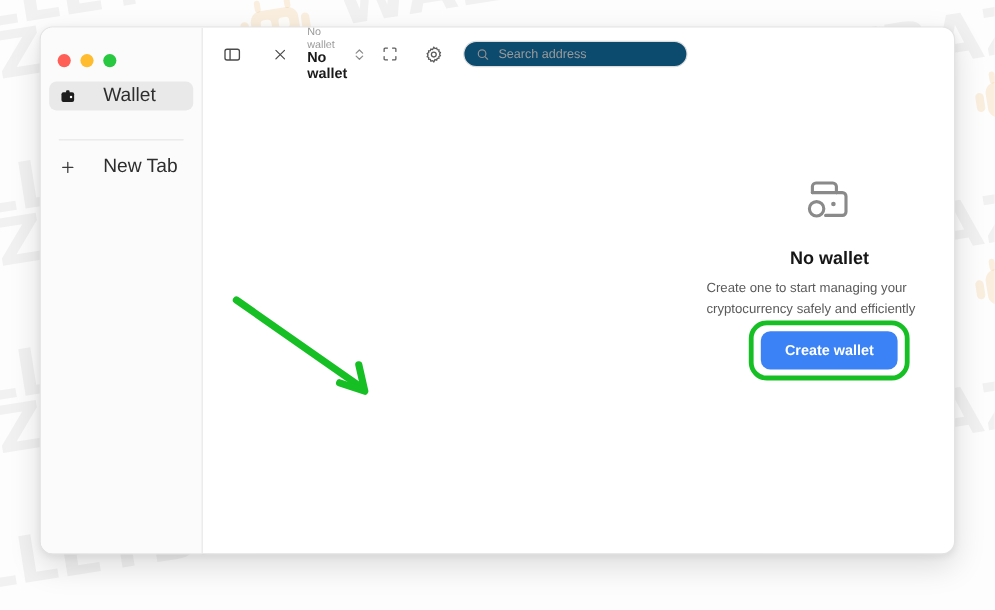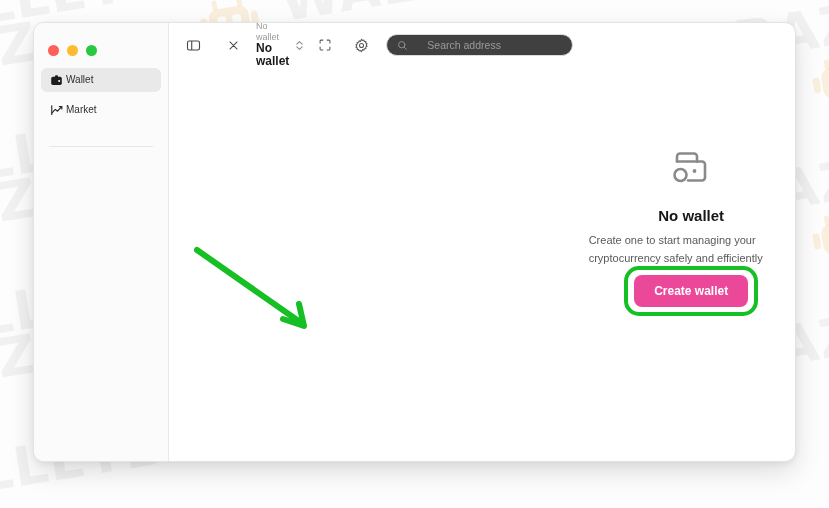--- a/index.html
+++ b/index.html
@@ -86,25 +86,25 @@
   }
   .tl { width: 11px; height: 11px; border-radius: 50%; }
   .tl-close { background: #ff5f57; }
   .tl-min   { background: #febc2e; }
   .tl-max   { background: #28c840; }
 
   #sidebar-nav { padding: 7px 7px 0 7px; }
   .nav-item {
     display: flex;
     align-items: center;
-    gap: 2px;
+    gap: 22px;
     height: 24px;
     padding: 0 8px;
     border-radius: 6px;
-    font-size: 10px;
+    font-size: 16px;
     color: #2e2e2e;
     margin-bottom: 6px;
     cursor: default;
   }
   .nav-item.active { background: #e9e9e9; }
   .nav-icon { width: 15px; height: 15px; display:flex; align-items:center; justify-content:center; flex: 0 0 15px; }
   .nav-label { line-height: 1; }
 
   .nav-gap { height: 10px; }
   .nav-sep { height: 1px; background: #e6e6e6; margin: 8px 8px 10px 8px; }
@@ -158,23 +158,23 @@
     align-items: center;
     gap: 14px;
   }
   #search-box {
     width: 187px;
     height: 22px;
     border: 1px solid #dcdcdc;
     border-radius: 11px;
     display: flex;
     align-items: center;
-    gap: 19px;
+    gap: 7px;
     padding: 0 10px;
-    background: #404040;
+    background: #0c4a6e;
   }
   #search-placeholder {
     font-size: 10.5px;
     color: #9a9a9a;
   }
 
   
   #content {
     flex: 1;
     display: flex;
@@ -200,21 +200,21 @@
   }
   #empty-desc {
     font-size: 11px;
     color: #5a5a5a;
     text-align: left;
     line-height: 1.62;
     max-width: 205px;
     margin-bottom: 8px;
   }
   #create-wallet-button {
-    background: #ec4899;
+    background: #3b82f6;
     color: #ffffff;
     font-size: 12px;
     font-weight: bold;
     border: none;
     border-radius: 8px;
     padding: 9px 20px;
     cursor: pointer;
     font-family: "Liberation Sans", sans-serif;
     text-align: center;
   }
@@ -357,37 +357,35 @@
         <span class="nav-icon">
           <svg width="13" height="13" viewBox="0 0 16 16">
             <rect x="1.5" y="3.5" width="13" height="10" rx="2" fill="#1d1d1d"></rect>
             <rect x="6.2" y="1.6" width="3.6" height="3.4" rx="1.1" fill="#1d1d1d"></rect>
             <circle cx="11.3" cy="8.5" r="1.25" fill="#ffffff"></circle>
           </svg>
         </span>
         <span class="nav-label">Wallet</span>
       </div>
 
+
+
+      <div class="nav-gap"></div>
+
+
+      <div class="nav-sep"></div>
+
       <div class="nav-item">
         <span class="nav-icon">
-          <svg width="14" height="14" viewBox="0 0 16 16" fill="none" stroke="#262626" stroke-width="1.3" stroke-linecap="round" stroke-linejoin="round">
-            <path d="M2 13.2V3.2"></path>
-            <path d="M2.3 11.2L6 7.3l2.6 2.1L13.4 4"></path>
-            <path d="M10.6 4h2.9v2.9"></path>
+          <svg width="13" height="13" viewBox="0 0 16 16" fill="none" stroke="#3a3a3a" stroke-width="1.3" stroke-linecap="round">
+            <path d="M8 2.8v10.4M2.8 8h10.4"></path>
           </svg>
         </span>
-        <span class="nav-label">Market</span>
-      </div>
-
-
-      <div class="nav-gap"></div>
-
-
-      <div class="nav-sep"></div>
-
+        <span class="nav-label">New Tab</span>
+      </div>
 
     </nav>
   </aside>
 
   <section id="main">
 
     <div id="toolbar">
 
       <div class="tb-icon-btn">
         <svg width="15" height="15" viewBox="0 0 16 16" fill="none" stroke="#4a4a4a" stroke-width="1.2">

